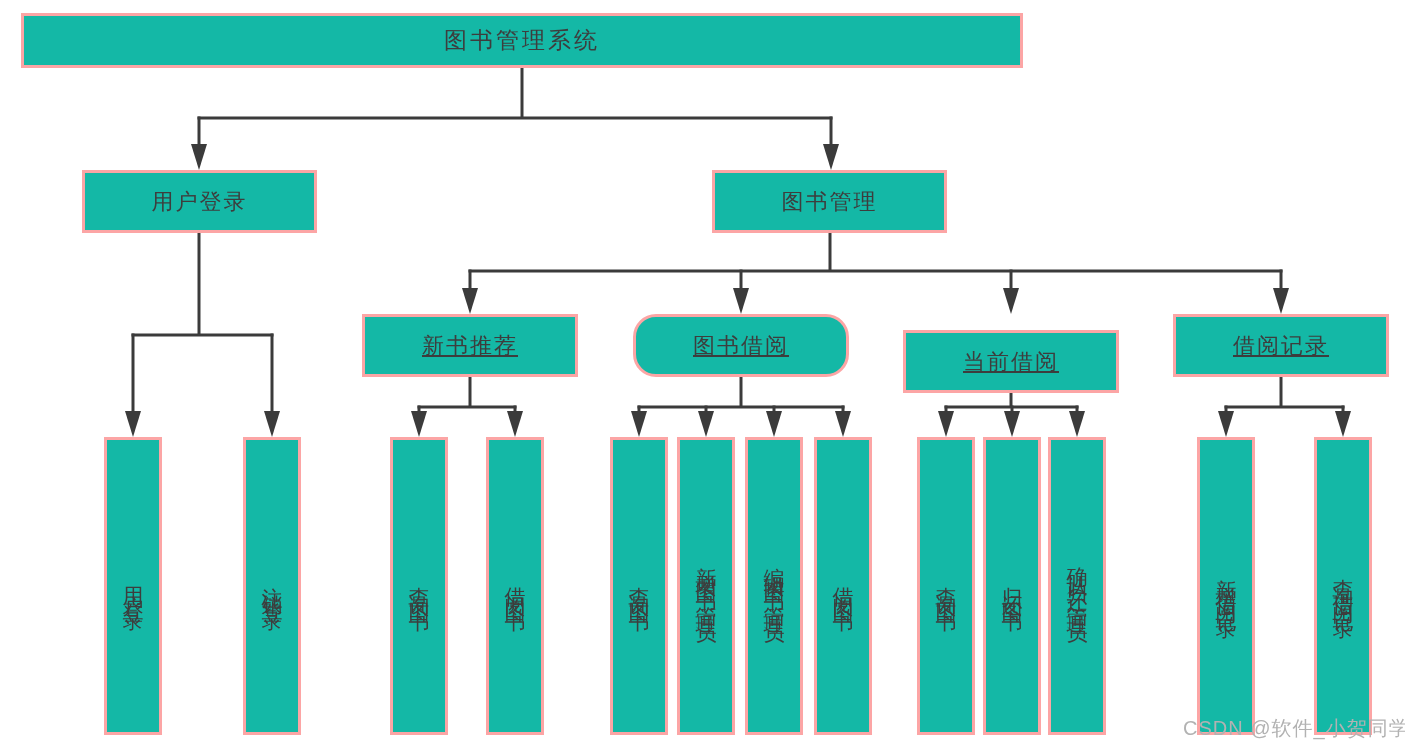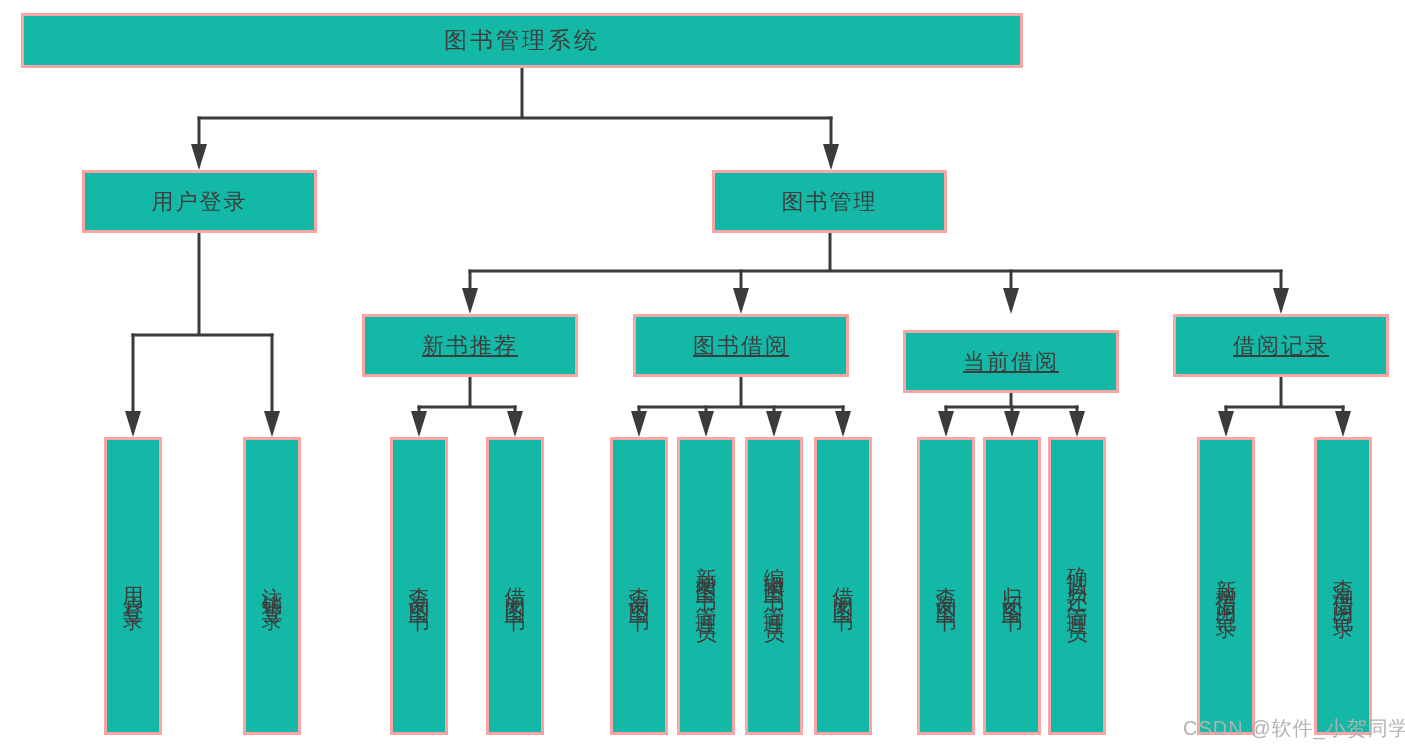--- a/index.html
+++ b/index.html
@@ -127,21 +127,21 @@
       <polygon points="1335,411 1351,411 1343,437"></polygon>
     </g>
   </svg>
 
   <div class="box root-box">图书管理系统</div>
 
   <div class="box h-box lvl2" style="left:82px;">用户登录</div>
   <div class="box h-box lvl2" style="left:712px;">图书管理</div>
 
   <div class="box h-box lvl3" style="left:362px;">新书推荐</div>
-  <div class="box h-box lvl3" style="left:633px;">图书借阅</div>
+  <div class="box h-box lvl3" style="left:633px;border-radius:23px;">图书借阅</div>
   <div class="box h-box lvl3" style="left:903px;margin-top:16px;">当前借阅</div>
   <div class="box h-box lvl3" style="left:1173px;">借阅记录</div>
 
   <div class="box leaf" style="left:104px;">用户登录</div>
   <div class="box leaf" style="left:243px;">注销登录</div>
 
   <div class="box leaf" style="left:390px;">查询图书</div>
   <div class="box leaf" style="left:486px;">借阅图书</div>
 
   <div class="box leaf" style="left:610px;">查询图书</div>

